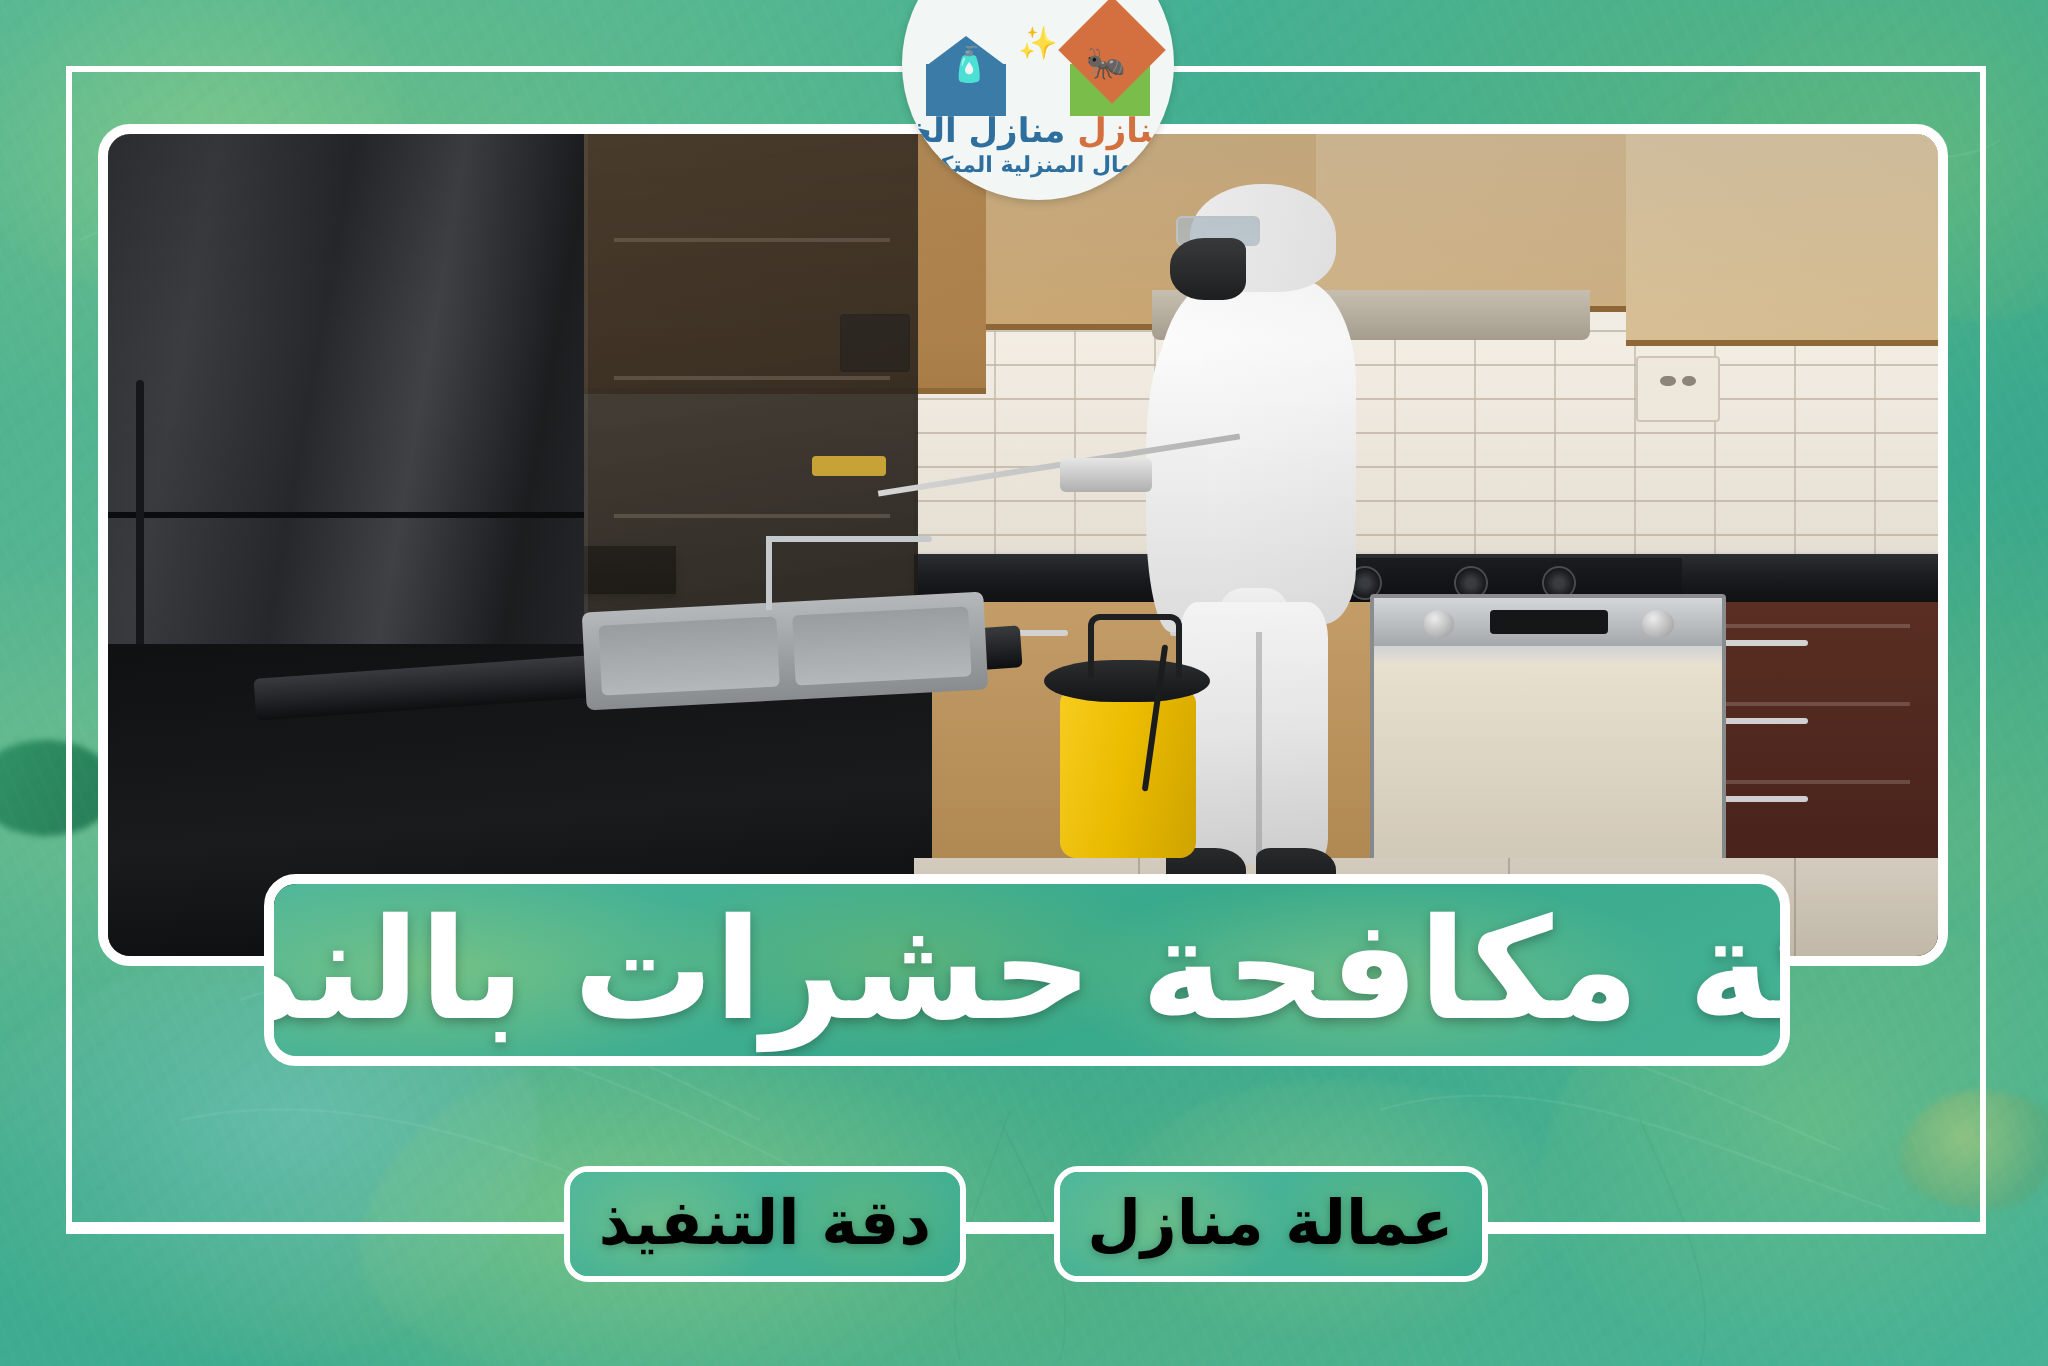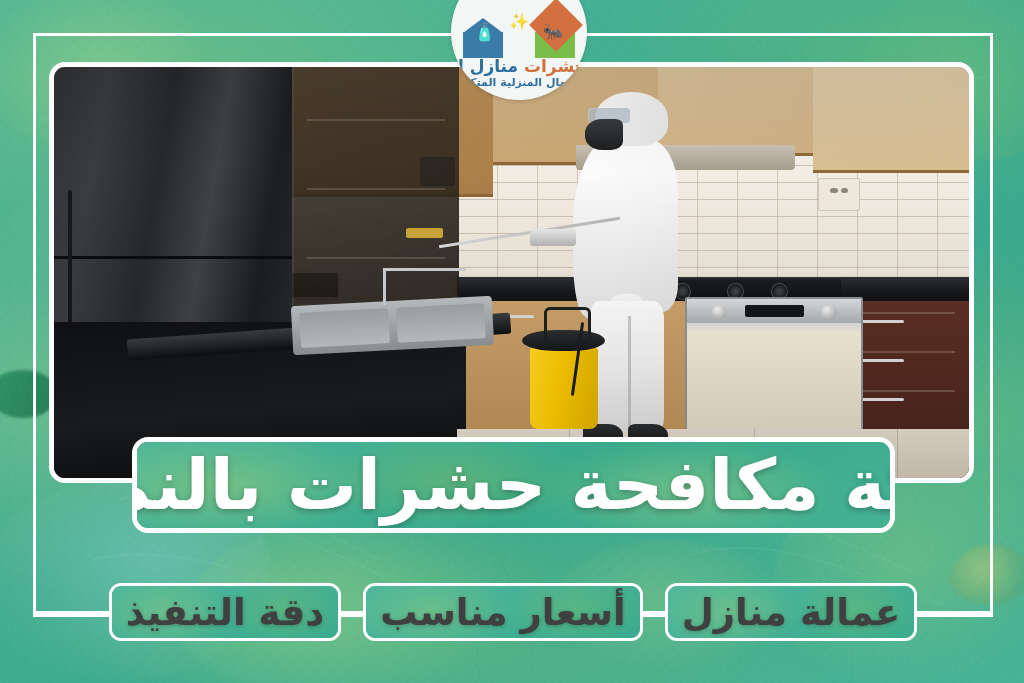--- a/index.html
+++ b/index.html
@@ -283,21 +283,21 @@
     padding:0 14px;overflow:hidden;
   }
   .badge .b-bg{
     position:absolute;inset:-6px;
     background:
       radial-gradient(ellipse 40% 80% at 25% 50%, rgba(150,205,125,.45), rgba(0,0,0,0) 72%),
       radial-gradient(ellipse 35% 75% at 75% 45%, rgba(120,190,110,.42), rgba(0,0,0,0) 72%),
       linear-gradient(160deg,#4fb89c,#3aaa8c);
   }
   .badge-text{
-    position:relative;font-size:37px;font-weight:700;color:#404040;
+    position:relative;font-size:31px;font-weight:700;color:#000000;
     white-space:nowrap;text-shadow:0 1px 4px rgba(0,0,0,.25);
   }
 </style>
 </head>
 <body>
 
 <div class="poster">
 
   <div class="bg-base"></div>
   <div class="bg-blobs">
@@ -454,42 +454,38 @@
           <div class="body"></div>
         </div>
         <div class="h-orange"></div>
 
         <span class="logo-ico" style="left:11px;top:16px;font-size:17px;">🧴</span>
         <span class="logo-ico" style="left:46px;top:6px;font-size:16px;">✨</span>
         <span class="logo-ico" style="left:80px;top:16px;font-size:16px;">🐜</span>
       </div>
 
       <div class="logo-title">
-        <span>حشرات</span><span class="blue"> منازل الخليج</span>
+        <span>منازل</span><span class="blue"> منازل الخليج</span>
       </div>
       <div class="logo-sub">للأعمال المنزلية المتكاملة</div>
     </div>
   </div>
 
   <div class="title-box">
     <div class="tb-bg"></div>
     <div class="title-text">شركة مكافحة حشرات بالنماص</div>
   </div>
 
   <div class="badges">
     <div class="connector edge"></div>
     <div class="badge">
       <div class="b-bg"></div>
       <span class="badge-text">عمالة منازل</span>
     </div>
     <div class="connector short"></div>
-    <div class="badge">
-      <div class="b-bg"></div>
-      <span class="badge-text">أسعار مناسب</span>
-    </div>
     <div class="connector short"></div>
     <div class="badge">
       <div class="b-bg"></div>
       <span class="badge-text">دقة التنفيذ</span>
     </div>
     <div class="connector edge"></div>
   </div>
 
 </div>
 

